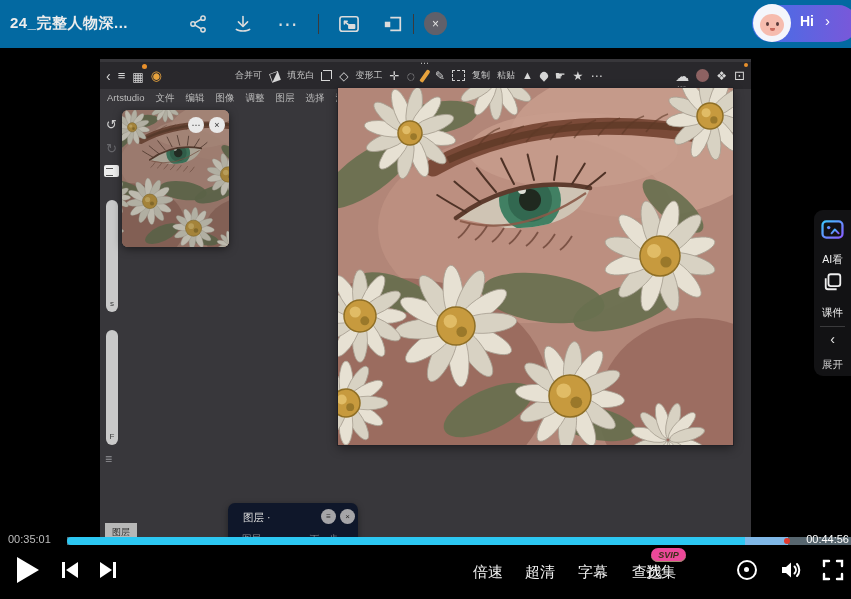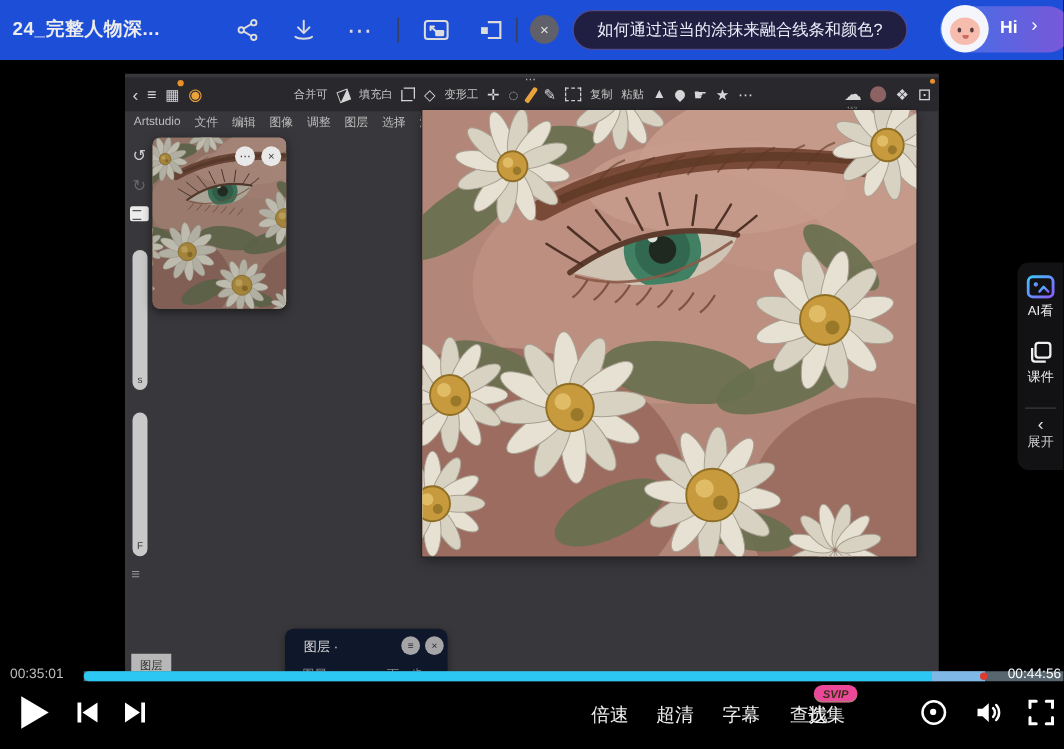--- a/index.html
+++ b/index.html
@@ -1,21 +1,21 @@
 <!DOCTYPE html>
 <html><head>
 <meta charset="utf-8">
 <style>
   * { margin:0; padding:0; box-sizing:border-box; }
   html,body { background:#000; }
   body { font-family:"Liberation Sans","DejaVu Sans",sans-serif; }
   #root { position:relative; width:851px; height:599px; background:#000; overflow:hidden; }
 
   
-  .topbar { position:absolute; left:0; top:0; width:851px; height:48px; background:#1d4ed8; }
+  .topbar { position:absolute; left:0; top:0; width:851px; height:48px; background:#0369a1; }
   .tb-title { position:absolute; left:10px; top:14px; font-size:15px; color:#ececec; font-weight:bold; letter-spacing:.5px; }
   .tb-icon { position:absolute; top:12px; width:24px; height:24px; display:flex; align-items:center; justify-content:center; color:#dcdcdc; }
   .tb-div { position:absolute; top:14px; width:1px; height:20px; background:#3a3a3c; }
   .tb-more { font-size:20px; color:#dcdcdc; letter-spacing:1px; }
   .close-btn { position:absolute; left:424px; top:12px; width:23px; height:23px; border-radius:50%; background:#60606a; color:#e4e4e4; font-size:12px; display:flex; align-items:center; justify-content:center; }
   .search-pill { position:absolute; left:458px; top:8px; width:268px; height:32px; border-radius:17px; background:#201f41; border:1.5px solid #4e4a8e; display:flex; align-items:center; justify-content:center; }
   .search-pill span { font-size:13px; color:#eeeefb; }
   .hi-pill { position:absolute; left:752px; top:5px; width:105px; height:37px; border-radius:19px; background:linear-gradient(90deg,#3f71e8,#7b57d9); }
   .mascot { position:absolute; left:753px; top:4px; width:38px; height:38px; border-radius:50%; background:#f4f6fb; overflow:hidden; }
   .mascot .face { position:absolute; left:7px; top:10px; width:24px; height:22px; border-radius:50%; background:#f6bcae; }
@@ -78,21 +78,21 @@
   .pop-btn { position:absolute; top:6px; width:15px; height:15px; border-radius:50%; background:#a5a5a8; color:#2a2a2a; font-size:8px; display:flex; align-items:center; justify-content:center; }
   .pop-menu { left:93px; } .pop-close { left:112px; }
   .pop-row { position:absolute; left:0; top:30px; width:130px; display:flex; justify-content:space-between; padding:0 14px; }
   .pop-row span { font-size:9.5px; color:#8a8a8c; }
 
   .timeline-tag { position:absolute; left:5px; top:464px; width:32px; height:18px; background:#b7b7b7; display:flex; align-items:center; justify-content:center; }
   .timeline-tag span { font-size:9px; color:#2e2e2e; }
 
   
   .sidepanel { position:absolute; right:0; top:210px; width:37px; height:166px; background:#121214; border-radius:9px 0 0 9px; }
-  .sp-item { position:absolute; left:0; width:37px; display:flex; flex-direction:column; align-items:center; gap:3px; }
+  .sp-item { position:absolute; left:0; width:37px; display:flex; flex-direction:column; align-items:center; gap:14px; }
   .sp-label { font-size:10.5px; color:#f0f0f0; }
   .sp-div { position:absolute; left:6px; top:116px; width:25px; height:1px; background:#3a3a3c; }
   .sp-chev { color:#e6e6e6; font-size:14px; line-height:10px; }
 
   
   .time-left { position:absolute; left:8px; top:533px; font-size:11px; color:#bdbdbd; z-index:6; }
   .time-right { position:absolute; right:2px; top:533px; font-size:11px; color:#fff; z-index:7; }
   .track { position:absolute; left:67px; top:537px; width:784px; height:8px; background:#57666f; z-index:5; }
   .played { position:absolute; left:0; top:0; height:8px; background:#2cc7f2; border-radius:4px 0 0 4px; }
   .buffered { position:absolute; top:0; height:8px; background:#7fb7e6; }
@@ -142,23 +142,20 @@
     </span>
     <span class="tb-icon" style="left:381px">
       <svg width="22" height="20" viewBox="0 0 24 22" fill="none" stroke="#dcdcdc" stroke-width="1.9">
         <path d="M9 4h11v14H9"></path>
         <rect x="3" y="8.5" width="6" height="6" fill="#dcdcdc" stroke="none"></rect>
       </svg>
     </span>
     <span class="tb-div" style="left:413px"></span>
     <span class="close-btn">×</span>
 
-    <div class="search-pill">
-      <span>如何通过适当的涂抹来融合线条和颜色?</span>
-    </div>
 
     <div class="hi-pill"></div>
     <div class="mascot">
       <span class="face"></span>
       <span class="eye1"></span>
         <span class="eye2"></span>
       <span class="mouth"></span>
     </div>
     <span class="hi-text">Hi</span>
     <span class="hi-arrow">›</span>

